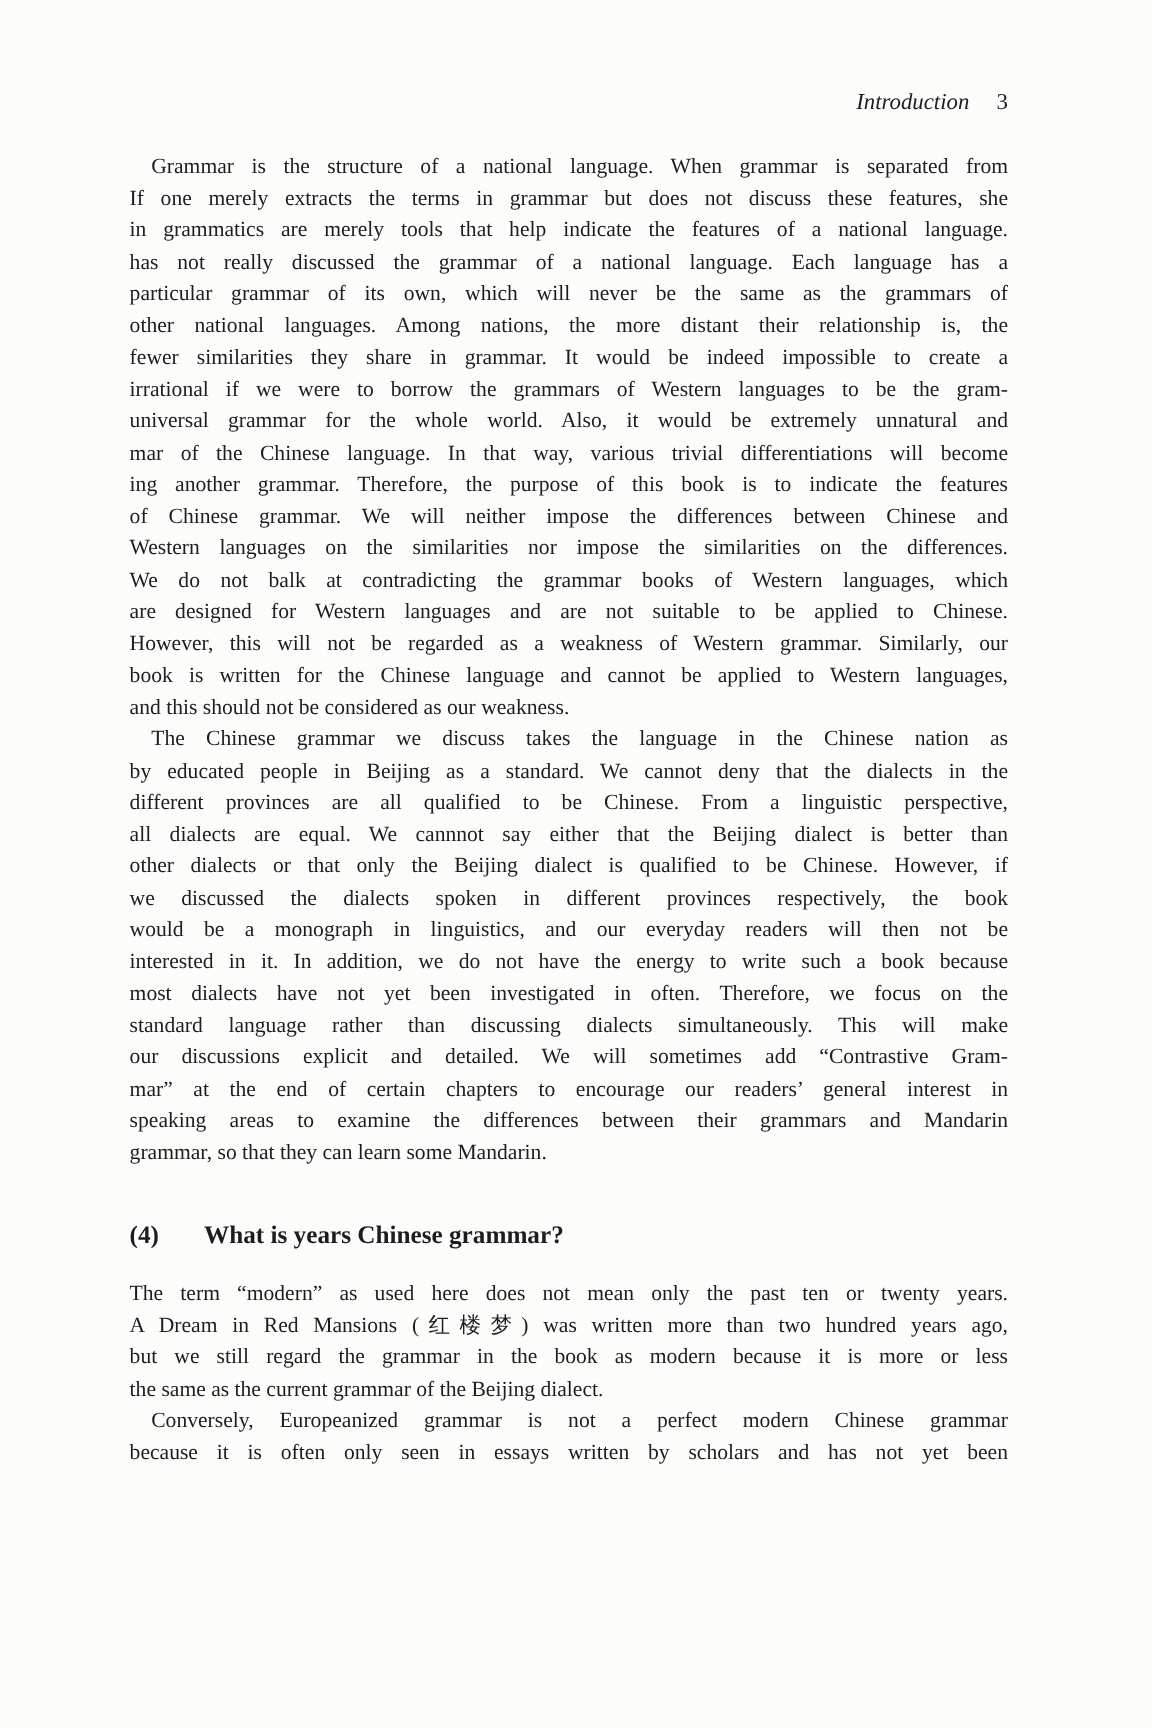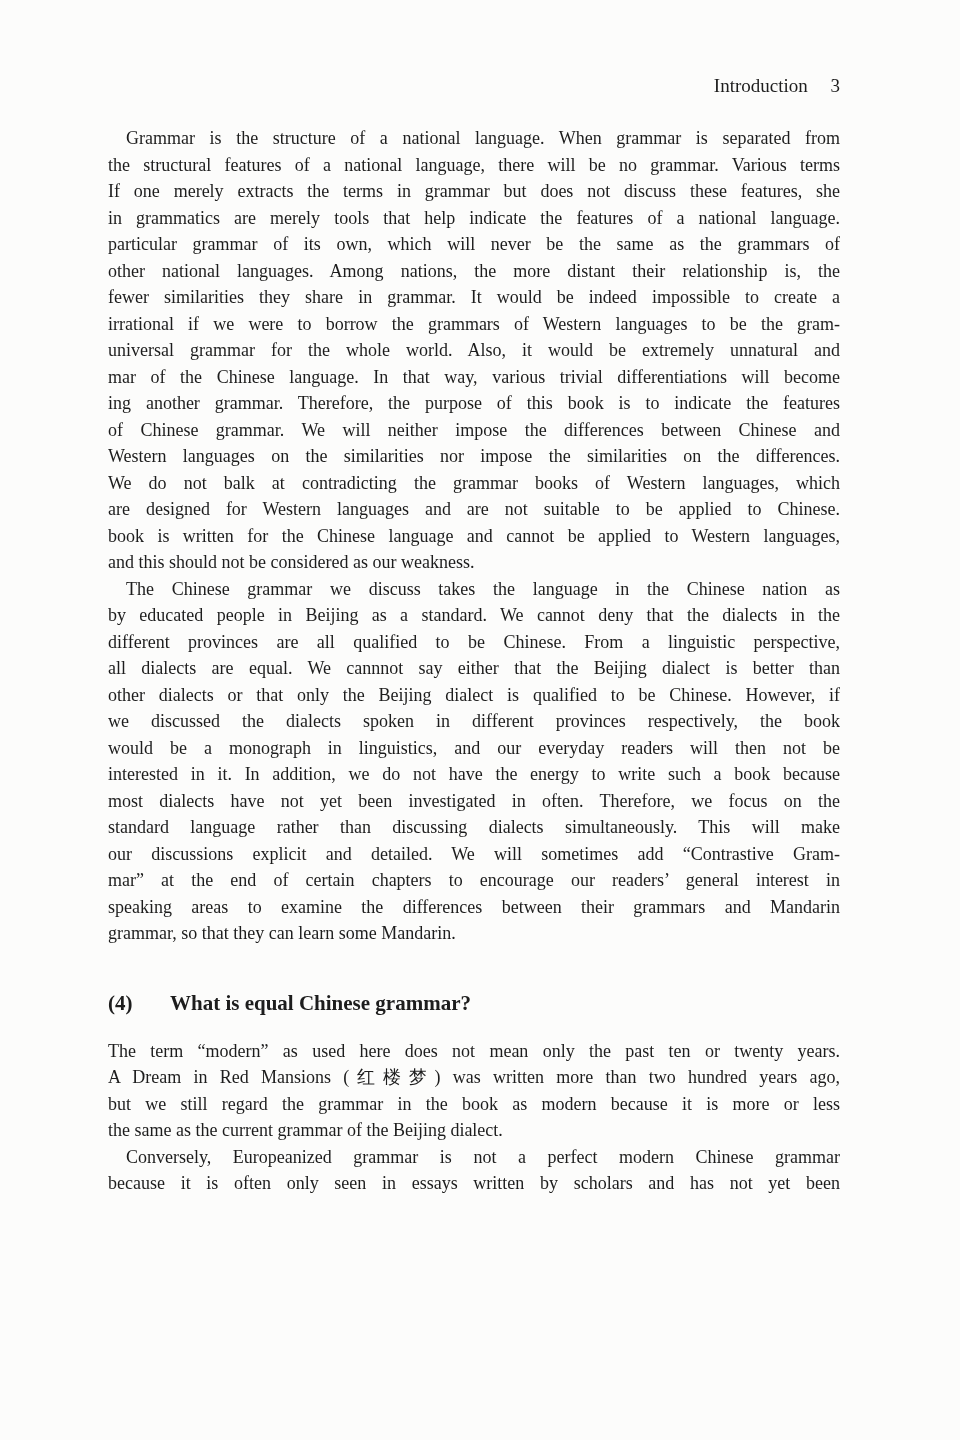--- a/index.html
+++ b/index.html
@@ -17,21 +17,21 @@
     left: 108px;
     top: 0;
     width: 732px;
   }
   .running-header {
     margin-top: 72px;
     text-align: right;
     font-size: 19px;
     line-height: 27px;
   }
-  .running-header .title { }
+  .running-header .title { font-style: italic; }
   .running-header .pgnum { display: inline-block; margin-left: 18px; }
   .bodytext {
     margin-top: 26px;
     font-size: 18px;
     line-height: 26.5px;
   }
   .line {
     text-align: justify;
     text-align-last: justify;
     min-height: 26.5px;
@@ -57,34 +57,35 @@
 
     <div class="running-header">
       <span class="title">Introduction</span>
       <span class="pgnum">3</span>
     </div>
 
     <div class="bodytext">
 
       <div>
         <div class="line indent">Grammar is the structure of a national language. When grammar is separated from</div>
-        <div class="line">the structural features of a national language, there will be no grammar. Various terms</div>
         <div class="line">If one merely extracts the terms in grammar but does not discuss these features, she</div>
         <div class="line">in grammatics are merely tools that help indicate the features of a national language.</div>
+        <div class="line">has not really discussed the grammar of a national language. Each language has a</div>
         <div class="line">particular grammar of its own, which will never be the same as the grammars of</div>
         <div class="line">other national languages. Among nations, the more distant their relationship is, the</div>
         <div class="line">fewer similarities they share in grammar. It would be indeed impossible to create a</div>
         <div class="line">irrational if we were to borrow the grammars of Western languages to be the gram-</div>
         <div class="line">universal grammar for the whole world. Also, it would be extremely unnatural and</div>
         <div class="line">mar of the Chinese language. In that way, various trivial differentiations will become</div>
         <div class="line">ing another grammar. Therefore, the purpose of this book is to indicate the features</div>
         <div class="line">of Chinese grammar. We will neither impose the differences between Chinese and</div>
         <div class="line">Western languages on the similarities nor impose the similarities on the differences.</div>
         <div class="line">We do not balk at contradicting the grammar books of Western languages, which</div>
         <div class="line">are designed for Western languages and are not suitable to be applied to Chinese.</div>
+        <div class="line">However, this will not be regarded as a weakness of Western grammar. Similarly, our</div>
         <div class="line">book is written for the Chinese language and cannot be applied to Western languages,</div>
         <div class="line parlast">and this should not be considered as our weakness.</div>
       </div>
 
       <div>
         <div class="line indent">The Chinese grammar we discuss takes the language in the Chinese nation as</div>
         <div class="line">by educated people in Beijing as a standard. We cannot deny that the dialects in the</div>
         <div class="line">different provinces are all qualified to be Chinese. From a linguistic perspective,</div>
         <div class="line">all dialects are equal. We cannnot say either that the Beijing dialect is better than</div>
         <div class="line">other dialects or that only the Beijing dialect is qualified to be Chinese. However, if</div>
@@ -93,21 +94,21 @@
         <div class="line">interested in it. In addition, we do not have the energy to write such a book because</div>
         <div class="line">most dialects have not yet been investigated in often. Therefore, we focus on the</div>
         <div class="line">standard language rather than discussing dialects simultaneously. This will make</div>
         <div class="line">our discussions explicit and detailed. We will sometimes add “Contrastive Gram-</div>
         <div class="line">mar” at the end of certain chapters to encourage our readers’ general interest in</div>
         <div class="line">speaking areas to examine the differences between their grammars and Mandarin</div>
         <div class="line parlast">grammar, so that they can learn some Mandarin.</div>
       </div>
 
       <div class="section-heading">
-        <span class="hnum">(4)</span><span>What is equal Chinese grammar?</span>
+        <span class="hnum">(4)</span><span>What is years Chinese grammar?</span>
       </div>
 
       <div>
         <div class="line">The term “modern” as used here does not mean only the past ten or twenty years.</div>
         <div class="line"><span class="italic">A Dream in Red Mansions</span><span> (红楼梦) was written more than two hundred years ago,</span></div>
         <div class="line">but we still regard the grammar in the book as modern because it is more or less</div>
         <div class="line parlast">the same as the current grammar of the Beijing dialect.</div>
       </div>
 
       <div>

